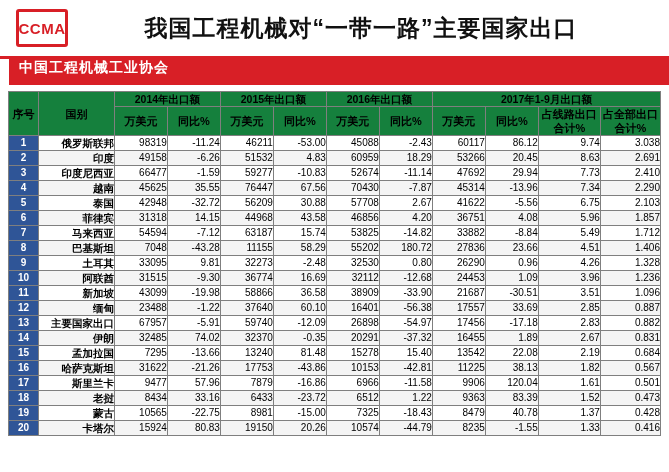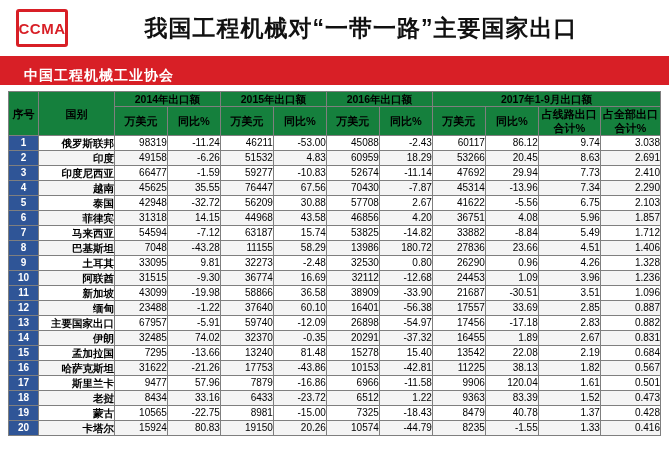--- a/index.html
+++ b/index.html
@@ -60,23 +60,24 @@
     height: 3px;
     background: #d81f26;
     width: 100%;
   }
   
   .assoc-bar {
     height: 26px;
     background: #d81f26;
     color: #ffffff;
     display: flex;
-    align-items: flex-end;
-    padding: 0 24px;
+    align-items: flex-start;
+    padding: 0 10px;
     box-sizing: border-box;
+    margin-left: 9px;
   }
   .assoc-cn {
     font-size: 14px;
     font-weight: bold;
     letter-spacing: 1px;
     white-space: nowrap;
   }
   .assoc-en {
     flex: 1;
     text-align: right;
@@ -305,21 +306,21 @@
             <td class="num">5.49</td>
             <td class="num">1.712</td>
           </tr>
           <tr>
             <td class="idx">8</td>
             <td class="country">巴基斯坦</td>
             <td class="num">7048</td>
             <td class="num">-43.28</td>
             <td class="num">11155</td>
             <td class="num">58.29</td>
-            <td class="num">13986</td>
+            <td class="num">55202</td>
             <td class="num">180.72</td>
             <td class="num">27836</td>
             <td class="num">23.66</td>
             <td class="num">4.51</td>
             <td class="num">1.406</td>
           </tr>
           <tr>
             <td class="idx">9</td>
             <td class="country">土耳其</td>
             <td class="num">33095</td>

